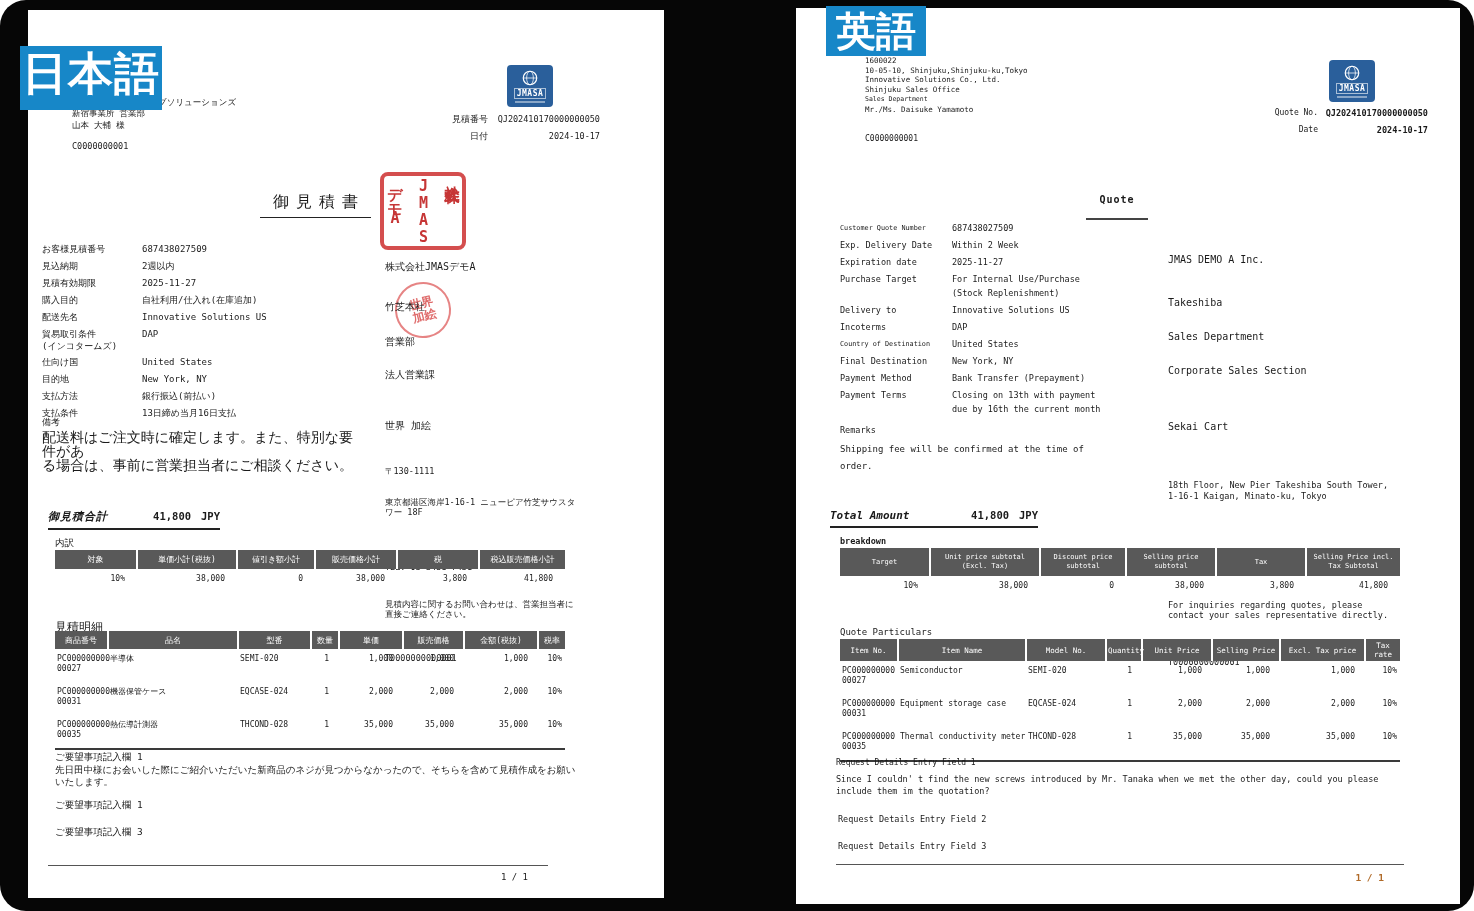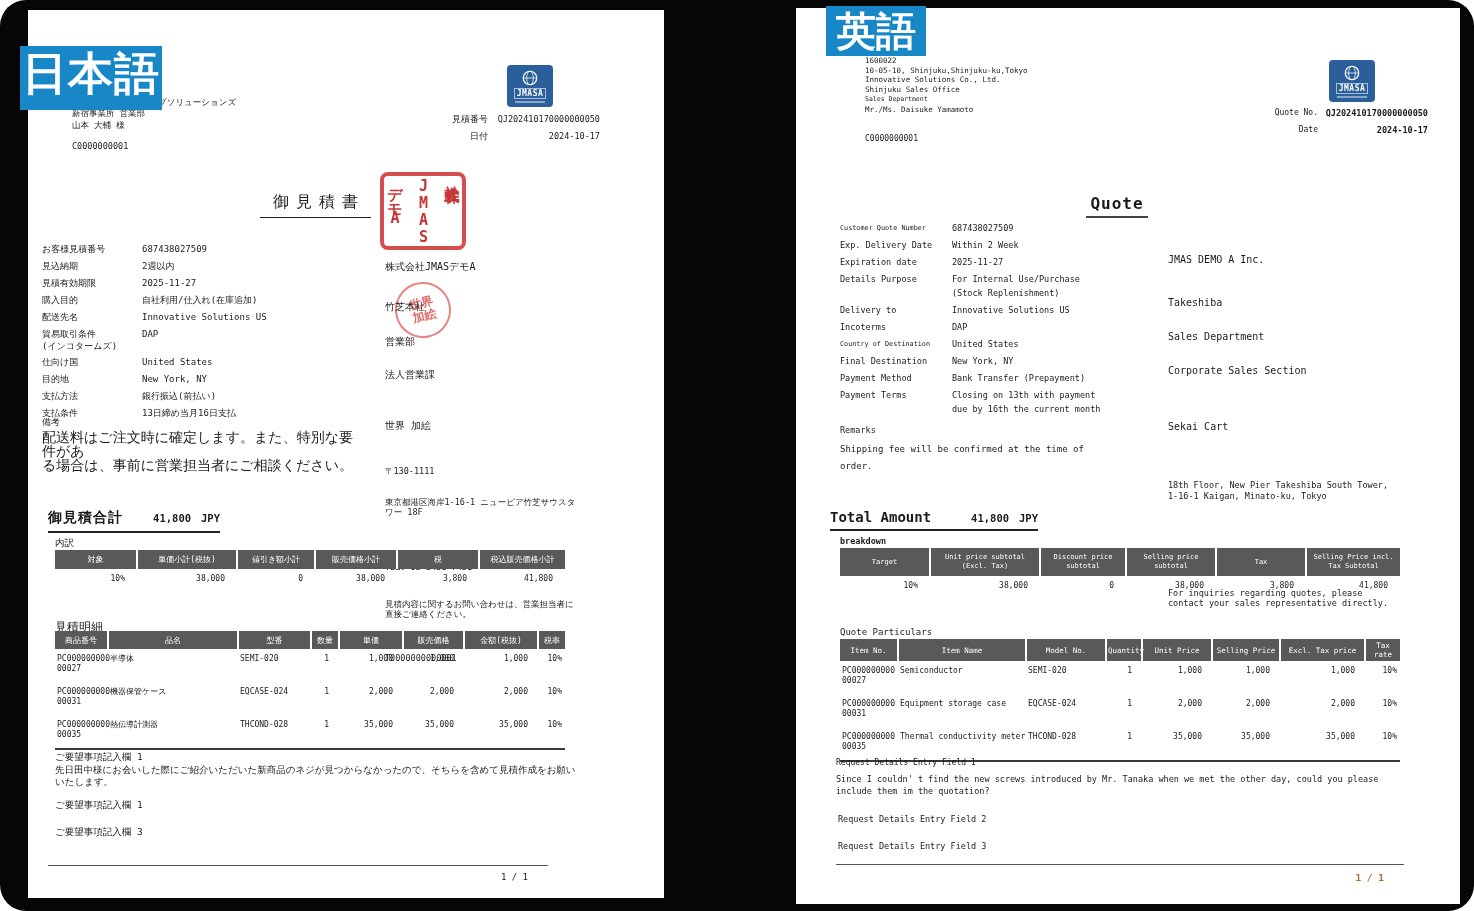--- a/index.html
+++ b/index.html
@@ -36,22 +36,22 @@
   .meta-en{left:462px;top:99px;width:170px;}
   .meta-row{display:flex;line-height:12px;margin-bottom:5px;}
   .meta-label{text-align:right;font-size:9px;}
   .meta-jp .meta-label{width:48px;}
   .meta-en .meta-label{width:60px;font-size:8px;}
   .meta-value{flex:1;text-align:right;font-size:8.5px;}
   .meta-en .meta-value{font-weight:bold;}
 
   .doc-title{position:absolute;text-align:center;border-bottom:1.5px solid #222;}
   .title-jp{left:232px;top:182px;width:104px;font-size:16px;letter-spacing:7px;padding:0 0 4px 7px;}
-  .title-en{left:290px;top:186px;width:62px;font-size:16px;font-weight:bold;letter-spacing:1px;
-            border-bottom:2px solid #444;padding-bottom:3px;}
+  .title-en{left:290px;top:186px;width:62px;font-size:10px;font-weight:bold;letter-spacing:1px;
+            border-bottom:2px solid #444;padding-bottom:13px;}
 
   .seal-square{position:absolute;left:352px;top:162px;width:72px;height:68px;border:4px solid rgba(203,36,36,.88);
         border-radius:8px;display:flex;flex-direction:row-reverse;justify-content:space-between;
         padding:1px 3px;color:#c22525;opacity:.92;}
   .seal-col{writing-mode:vertical-rl;text-orientation:upright;font-size:15px;font-weight:bold;
         line-height:1;letter-spacing:-1px;}
   .round-stamp{position:absolute;left:367px;top:272px;width:52px;height:52px;border:2px solid rgba(219,80,80,.7);
         border-radius:50%;color:rgba(215,70,70,.8);transform:rotate(-14deg);display:flex;flex-direction:column;
         align-items:center;justify-content:center;font-size:12px;line-height:13px;font-weight:bold;}
 
@@ -87,27 +87,27 @@
   .s-section{line-height:12px;margin-bottom:20px;}
   .seller-en .s-section{line-height:13px;margin-bottom:24px;}
   .s-person{line-height:12px;margin-bottom:15px;}
   .seller-en .s-person{line-height:13px;margin-bottom:28px;}
   .s-postal{font-size:8.5px !important;line-height:11px;margin-bottom:1px;}
   .s-address{font-size:8.5px !important;line-height:10px;margin-bottom:25px;}
   .seller-en .s-address{line-height:10.5px;margin-bottom:29px;}
   .s-tel{font-size:8.5px !important;line-height:12px;margin-bottom:7px;}
   .seller-en .s-tel{margin-bottom:8px;}
   .s-inquiry{font-size:8.5px !important;line-height:10px;margin-bottom:15px;}
-  .seller-en .s-inquiry{margin-bottom:18px;}
+  .seller-en .s-inquiry{margin-bottom:18px;margin-top:12px;}
   .s-tcode{font-size:8.5px !important;}
 
   .total{position:absolute;display:flex;align-items:baseline;border-bottom:2px solid #222;padding-bottom:4px;}
   .total-jp{left:20px;top:499px;width:172px;}
   .total-en{left:34px;top:501px;width:208px;}
-  .total-label{font-size:14px;font-weight:bold;letter-spacing:1px;}
+  .total-label{font-size:11px;font-weight:bold;letter-spacing:1px;font-style:italic;}
   .total-en .total-label{letter-spacing:0;}
   .total-value{flex:1;text-align:right;font-size:10.5px;font-weight:bold;}
   .total-cur{margin-left:10px;font-size:10.5px;font-weight:bold;}
 
   .section-label{position:absolute;}
   .bl-jp{left:27px;top:527px;font-size:9.5px;}
   .bl-en{left:44px;top:528px;font-size:8.5px;font-weight:bold;}
   .il-jp{left:27px;top:609px;font-size:12px;}
   .il-en{left:44px;top:619px;font-size:9px;}
 
@@ -414,21 +414,21 @@
         </div>
         <div class="field-row">
           <div class="field-label">Exp. Delivery Date</div>
           <div class="field-value">Within 2 Week</div>
         </div>
         <div class="field-row">
           <div class="field-label">Expiration date</div>
           <div class="field-value">2025-11-27</div>
         </div>
         <div class="field-row">
-          <div class="field-label">Details Purpose</div>
+          <div class="field-label">Purchase Target</div>
           <div class="field-value">For Internal Use/Purchase
 (Stock Replenishment)</div>
         </div>
         <div class="field-row">
           <div class="field-label">Delivery to</div>
           <div class="field-value">Innovative Solutions US</div>
         </div>
         <div class="field-row">
           <div class="field-label">Incoterms</div>
           <div class="field-value">DAP</div>

